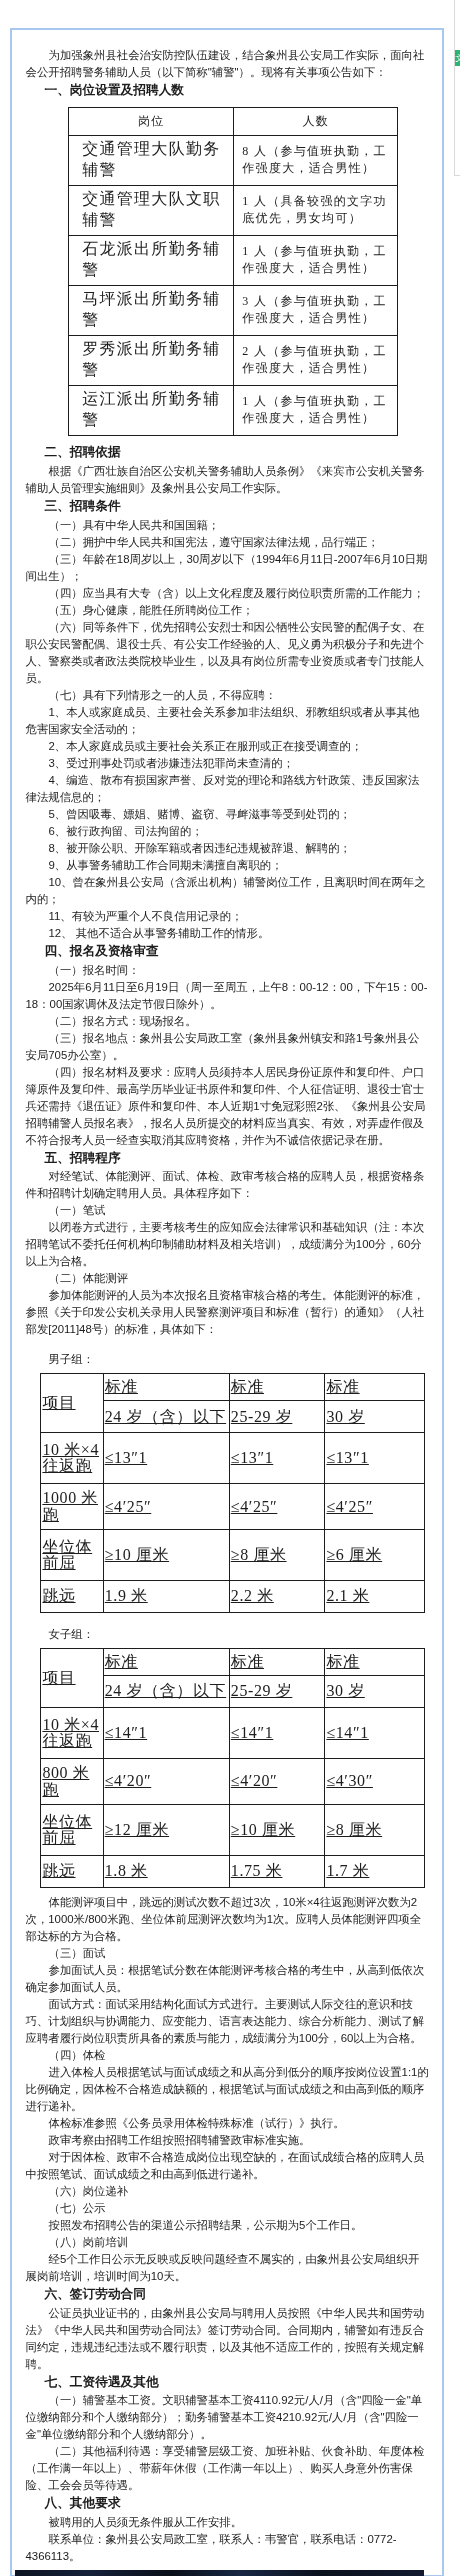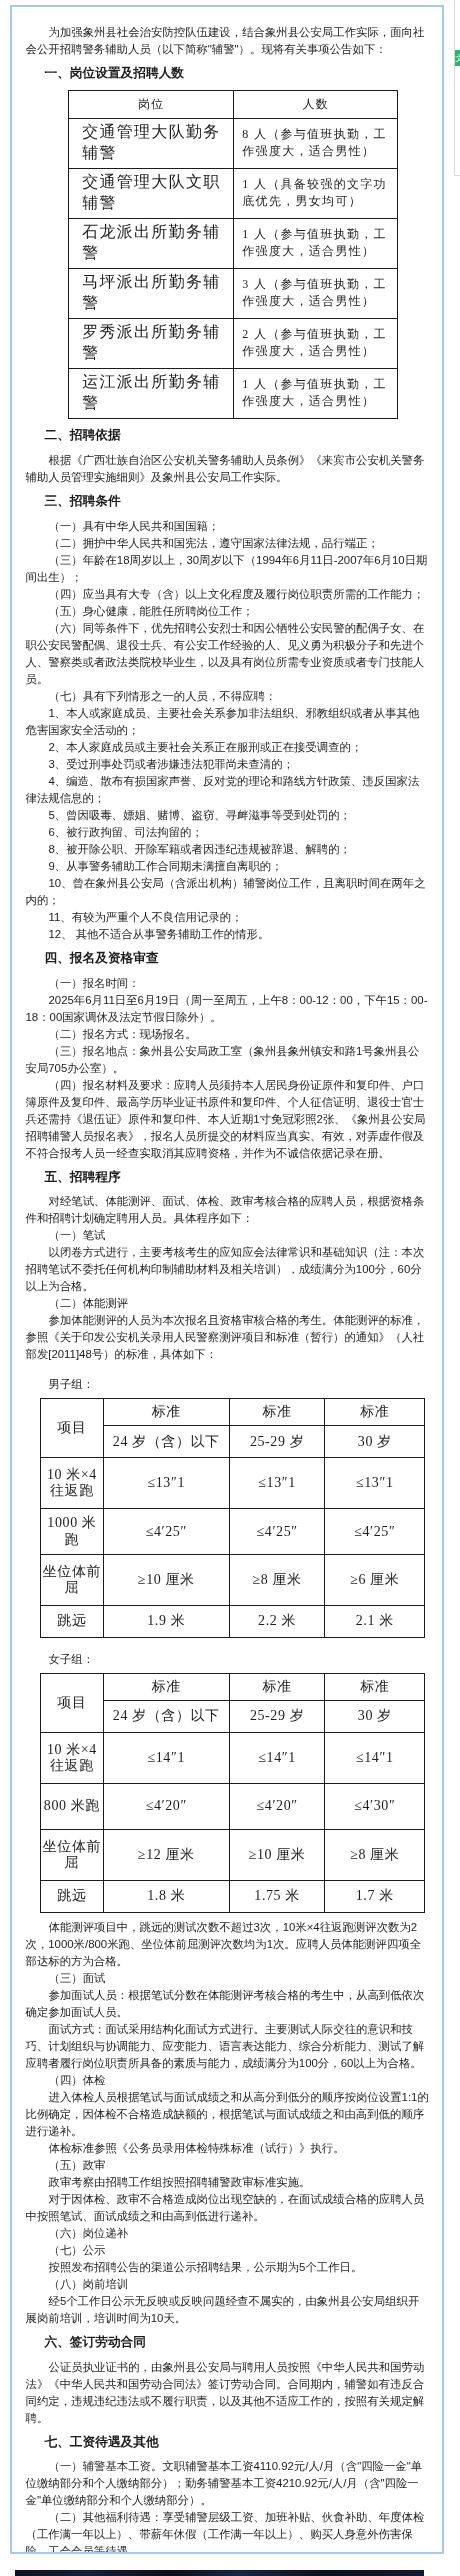--- a/index.html
+++ b/index.html
@@ -2,42 +2,43 @@
 <html style="font-size:10.2px"><head>
 <meta charset="utf-8">
 <style>
   html,body{margin:0;padding:0;}
   body{
     width:461px;height:2576px;position:relative;background:#ffffff;
     font-family:"Liberation Sans","DejaVu Sans",sans-serif;color:#1d1d1d;
     overflow:hidden;
   }
   .doc-box{
-    position:absolute;left:10.2px;top:5px;width:434px;height:2549px;
+    position:absolute;left:10.2px;top:28px;width:434px;height:2549px;
     box-sizing:border-box;border:2.5px solid #A9C8F1;background:#fff;
     padding:16.5px 13.3px 6.3px 13.3px;overflow:hidden;
   }
   p{margin:0;font-size:11.4px;line-height:17px;}
   .ind{text-indent:23px;}
-  .sec-title{font-weight:700;font-size:12.7px;line-height:19.7px;text-indent:19px;margin:6px 0;}
+  .sec-title{font-weight:700;font-size:12.7px;line-height:19.7px;text-indent:19px;margin:0 0;}
   table{border-collapse:collapse;table-layout:fixed;}
   .job-table{margin:6.3px 0 7.6px 43px;width:330px;padding-left:39px;}
   .job-table td,.job-table th{
     border:1.3px solid #1c1c1c;font-weight:normal;
     font-family:"Liberation Serif","DejaVu Serif",serif;letter-spacing:1.3px;
   }
   .job-table th{height:25.4px;text-align:center;font-size:12px;}
   .job-table .post{width:135px;font-size:16px;padding-left:12.7px;height:47px;}
   .job-table .count{width:195px;font-size:12px;line-height:17px;padding:3.2px 5.1px 3.2px 8.3px;}
   .group-label{text-indent:23px;margin-top:13px;}
   .fit-table{margin:5.1px 0 6.3px 14.6px;width:385px;}
   .fit-table td{
-    border:1.3px solid #1c1c1c;text-align:center;vertical-align:middle;
-    font-family:"Liberation Serif","DejaVu Serif",serif;font-size:14px;letter-spacing:0.6px;
+    border:1.3px solid #1c1c1c;vertical-align:middle;
+    font-family:"Liberation Serif","DejaVu Serif",serif;font-size:16px;letter-spacing:0.6px;
     line-height:16.5px;
+    text-decoration:underline;
   }
   .fit-table .c-item{width:58px;padding:0 1.3px;}
   .fit-table .c2{width:121px;}
   .fit-table .c3{width:91px;}
   .fit-table .c4{width:95px;}
   .fit-table .r-std td{height:24px;}
   .fit-table .r-age td{height:29px;}
   .fit-table .r-run4 td{height:48px;}
   .fit-table .r-run td{height:43px;}
   .fit-table .r-sit td{height:48px;}
@@ -217,21 +218,20 @@
   </tbody>
     </table>
 
   <p class="ind">体能测评项目中，跳远的测试次数不超过3次，10米×4往返跑测评次数为2次，1000米/800米跑、坐位体前屈测评次数均为1次。应聘人员体能测评四项全部达标的方为合格。</p>
   <p class="ind">（三）面试</p>
   <p class="ind">参加面试人员：根据笔试分数在体能测评考核合格的考生中，从高到低依次确定参加面试人员。</p>
   <p class="ind">面试方式：面试采用结构化面试方式进行。主要测试人际交往的意识和技巧、计划组织与协调能力、应变能力、语言表达能力、综合分析能力、测试了解应聘者履行岗位职责所具备的素质与能力，成绩满分为100分，60以上为合格。</p>
   <p class="ind">（四）体检</p>
   <p class="ind">进入体检人员根据笔试与面试成绩之和从高分到低分的顺序按岗位设置1:1的比例确定，因体检不合格造成缺额的，根据笔试与面试成绩之和由高到低的顺序进行递补。</p>
   <p class="ind">体检标准参照《公务员录用体检特殊标准（试行）》执行。</p>
-  <p class="ind">（五）政审</p>
   <p class="ind">政审考察由招聘工作组按照招聘辅警政审标准实施。</p>
   <p class="ind">对于因体检、政审不合格造成岗位出现空缺的，在面试成绩合格的应聘人员中按照笔试、面试成绩之和由高到低进行递补。</p>
   <p class="ind">（六）岗位递补</p>
   <p class="ind">（七）公示</p>
   <p class="ind">按照发布招聘公告的渠道公示招聘结果，公示期为5个工作日。</p>
   <p class="ind">（八）岗前培训</p>
   <p class="ind">经5个工作日公示无反映或反映问题经查不属实的，由象州县公安局组织开展岗前培训，培训时间为10天。</p>
 
   <p class="sec-title">六、签订劳动合同</p>
   <p class="ind">公证员执业证书的，由象州县公安局与聘用人员按照《中华人民共和国劳动法》《中华人民共和国劳动合同法》签订劳动合同。合同期内，辅警如有违反合同约定，违规违纪违法或不履行职责，以及其他不适应工作的，按照有关规定解聘。</p>

